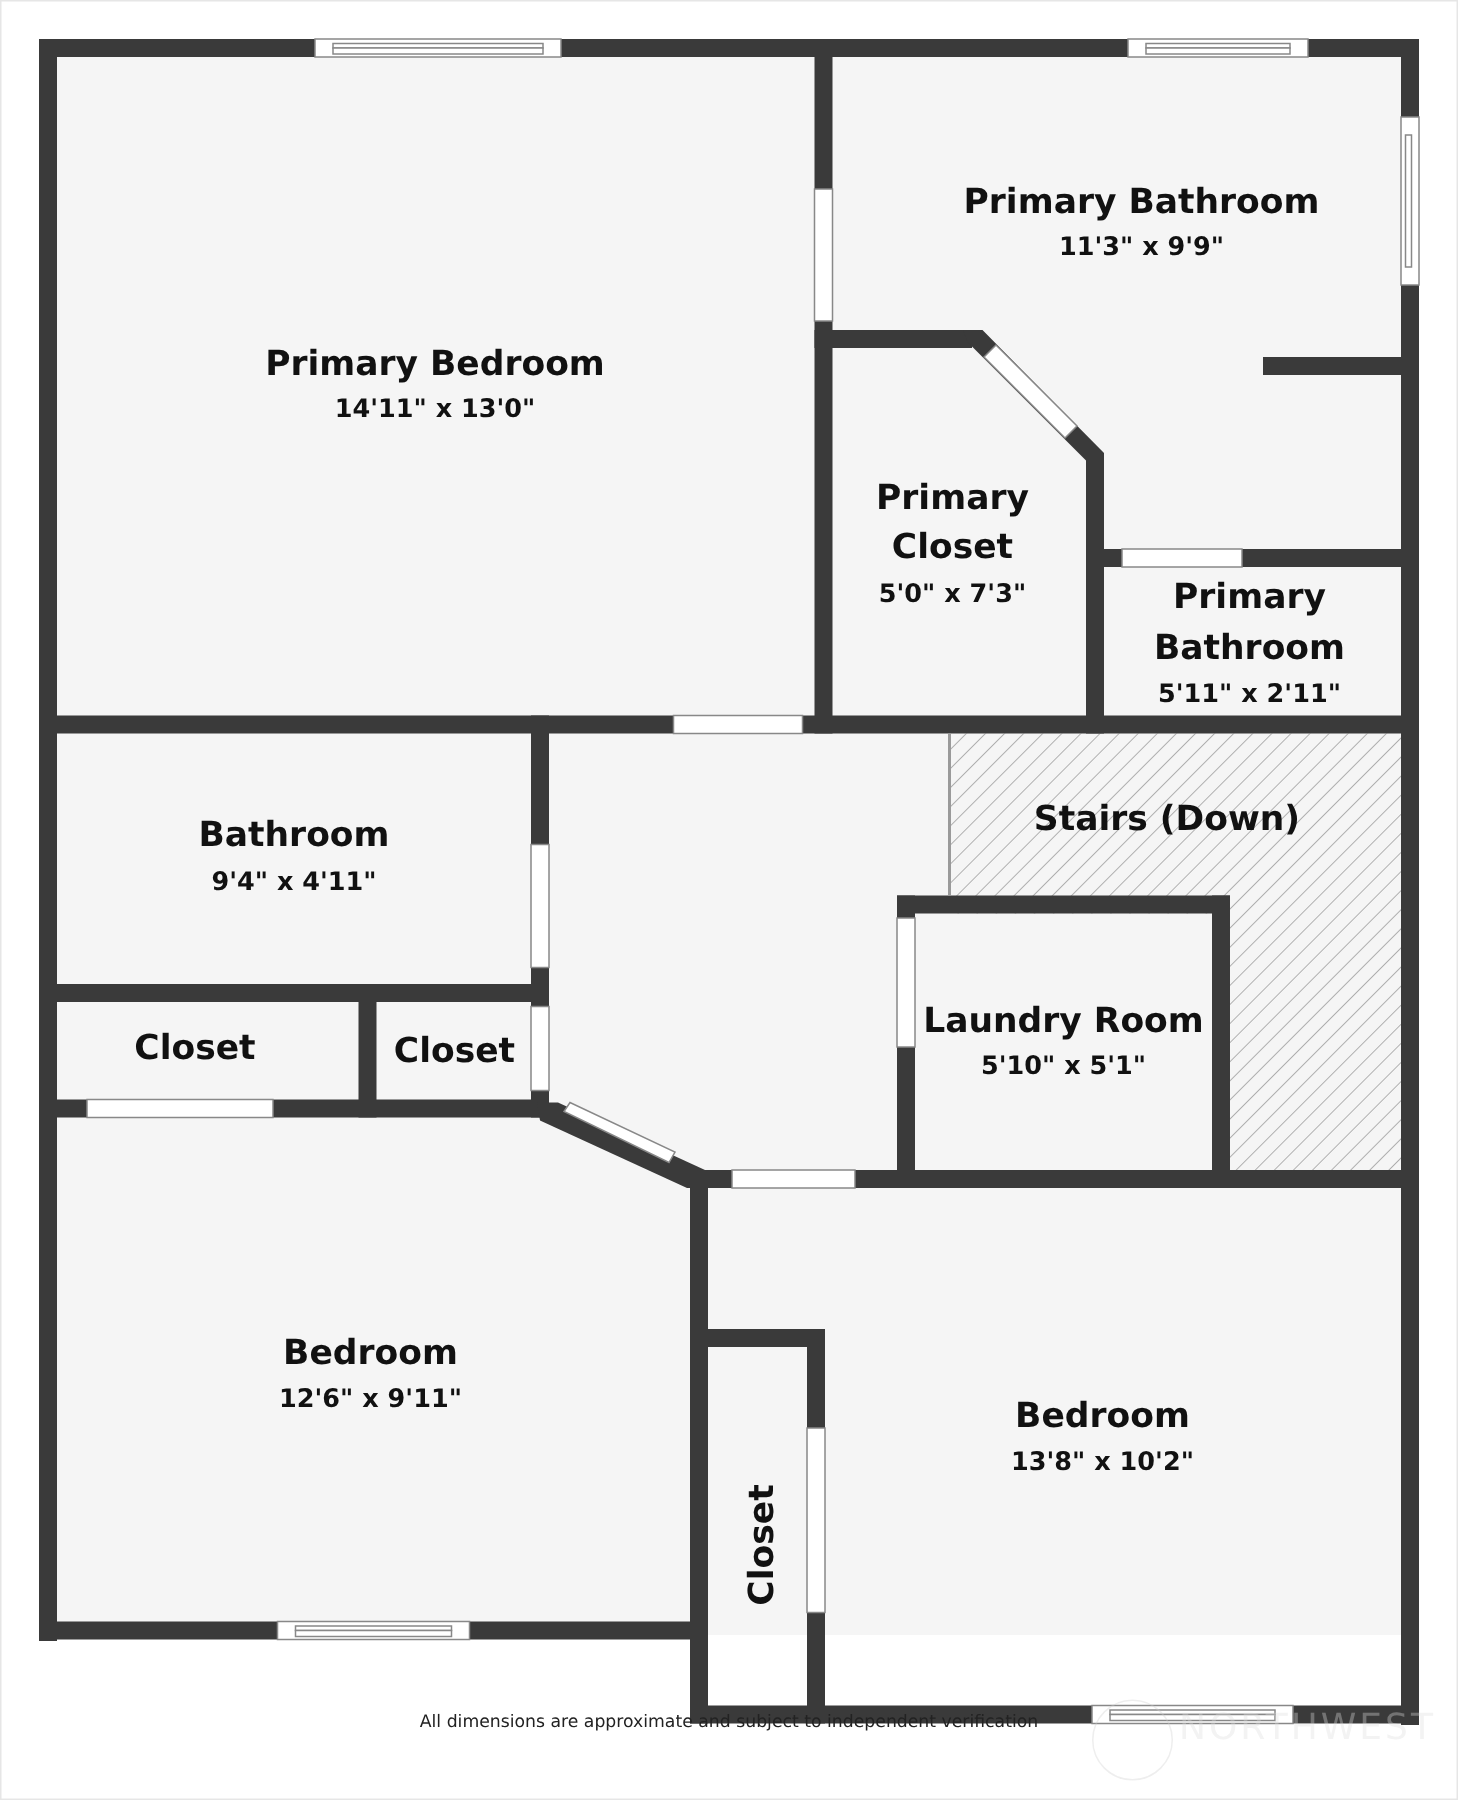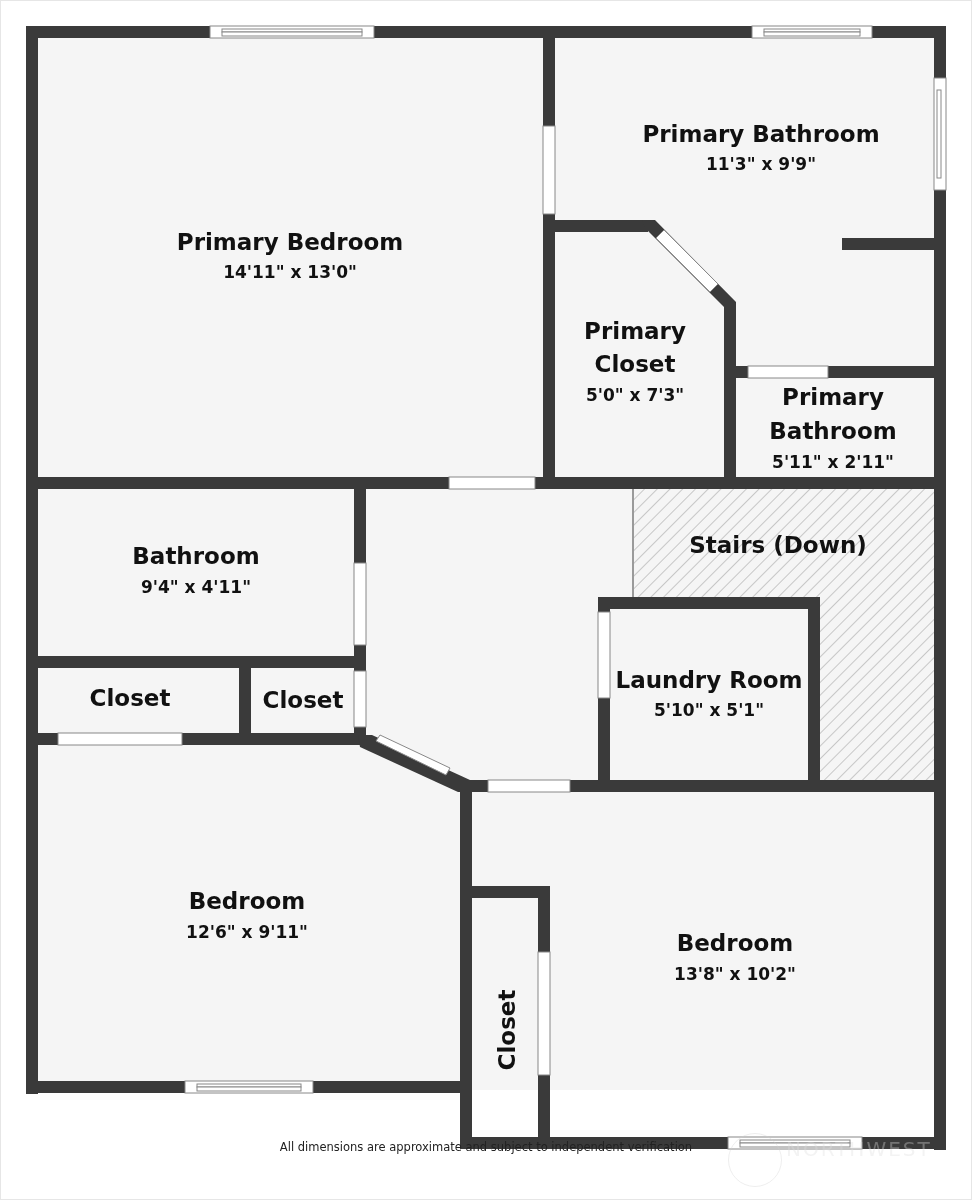--- a/index.html
+++ b/index.html
@@ -4,21 +4,21 @@
 <style>
   html, body { margin: 0; padding: 0; background: #ffffff; }
   body { width: 972px; height: 1200px; position: relative; overflow: hidden; font-family: "DejaVu Sans", "Liberation Sans", sans-serif; }
   .frame { position: absolute; left: 0; top: 0; width: 970px; height: 1198px; border: 1px solid #e6e6e6; }
   svg.plan { position: absolute; left: 0; top: 0; }
   .room-name { font-family: "DejaVu Sans", sans-serif; font-weight: bold; font-size: 23px; fill: #111111; text-anchor: middle; }
   .room-dim { font-family: "DejaVu Sans", sans-serif; font-weight: bold; font-size: 17px; fill: #111111; text-anchor: middle; }
   .footer-note { position: absolute; left: 0; width: 972px; top: 1140px; text-align: center; font-family: "DejaVu Sans", sans-serif; font-size: 11.5px; color: #222222; }
   .watermark { position: absolute; left: 728px; top: 1133px; width: 240px; height: 40px; opacity: 0.35; }
   .watermark .ring { position: absolute; left: 0; top: 0; width: 52px; height: 52px; border-radius: 50%; border: 1px solid #cfcfcf; }
-  .watermark .word { position: absolute; left: 58px; top: 4px; font-family: "DejaVu Sans", sans-serif; font-size: 20px; letter-spacing: 2px; color: #dddddd; }
+  .watermark .word { position: absolute; left: 58px; top: 4px; font-family: "DejaVu Sans", sans-serif; font-size: 24px; letter-spacing: 2px; color: #dddddd; }
 </style>
 </head>
 <body>
 
 <div class="frame"></div>
 
 <svg class="plan" width="972" height="1200" viewBox="0 0 972 1200">
   <defs>
     <pattern id="hatch" width="9" height="9" patternUnits="userSpaceOnUse" patternTransform="rotate(45)">
       <rect width="9" height="9" fill="#f5f5f5"></rect>

